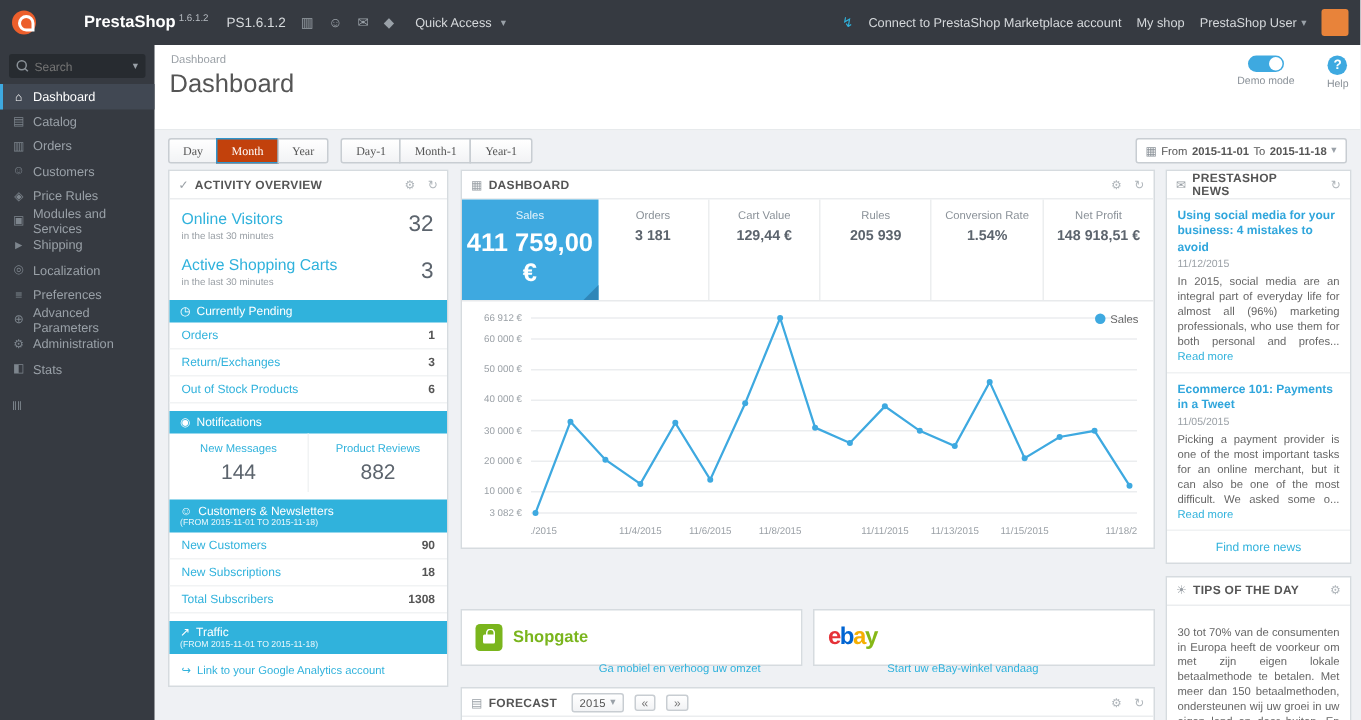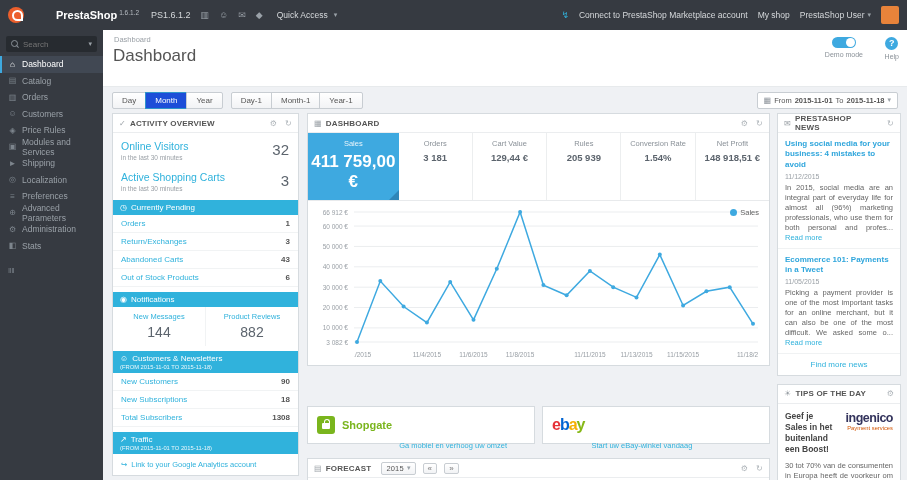--- a/index.html
+++ b/index.html
@@ -44,25 +44,25 @@
   .demo { right:44px; }
   .helpb { right:8px; }
   .toggle { width:24px; height:11px; border-radius:6px; background:#3ea9e0; position:relative; margin:0 auto; cursor:pointer; }
   .toggle:after { content:''; position:absolute; right:1px; top:1px; width:9px; height:9px; border-radius:50%; background:#fff; }
   .help-ic { width:13px; height:13px; border-radius:50%; background:#3ea9e0; color:#fff; font-size:9px; line-height:13px; text-align:center; font-weight:bold; margin:0 auto; cursor:pointer; }
   .ctrl-lbl { font-size:7px; color:#8a9198; margin-top:3px; }
 
   .filter-bar { position:absolute; top:57px; left:0; right:0; height:26px; display:flex; align-items:center; padding:0 9px; }
   .btn-group { display:flex; }
   .btn-group + .btn-group { margin-left:8px; }
-  .btn { height:17px; padding:0 9px; font-size:8px; color:#555; background:linear-gradient(#fff,#f2f3f5); border:1px solid #c8cdd2; cursor:pointer; font-family:Liberation Sans, sans-serif; }
+  .btn { height:17px; padding:0 9px; font-size:8px; color:#555; background:linear-gradient(#fff,#f2f3f5); border:1px solid #c8cdd2; cursor:pointer; font-family:Liberation Serif, serif; }
   .btn + .btn { margin-left:-1px; }
   .btn-group .btn:first-child { border-radius:2px 0 0 2px; }
   .btn-group .btn:last-child { border-radius:0 2px 2px 0; }
-  .btn.active { background:#1d4ed8; border-color:#2f94cb; color:#fff; }
+  .btn.active { background:#c2410c; border-color:#2f94cb; color:#fff; }
   .date-range { margin-left:auto; height:17px; background:#fff; border:1px solid #c8cdd2; border-radius:2px; display:flex; align-items:center; gap:3px; padding:0 6px; font-size:7.5px; color:#555; cursor:pointer; }
   .date-range b { font-weight:bold; }
   .cal { color:#8a9198; font-size:8px; }
 
   
   .col-left  { position:absolute; left:9px;   top:83px; width:187px; }
   .col-mid   { position:absolute; left:204px; top:83px; width:463px; }
   .col-right { position:absolute; left:674px; top:83px; width:124px; }
   .panel { background:#fff; border:1px solid #d6dbdf; }
   .panel-hd { height:19px; display:flex; align-items:center; gap:4px; padding:0 6px; border-bottom:1px solid #ebedef; font-size:8px; font-weight:bold; color:#555; letter-spacing:.2px; }
@@ -294,24 +294,20 @@
             <span>Currently Pending</span>
           </div>
       </div>
       <div class="prow">
           <span class="pl">Orders</span>
           <span class="pv">1</span>
         </div>
       <div class="prow">
           <span class="pl">Return/Exchanges</span>
           <span class="pv">3</span>
-        </div>
-      <div class="prow">
-          <span class="pl">Abandoned Carts</span>
-          <span class="pv">43</span>
         </div>
       <div class="prow">
           <span class="pl">Out of Stock Products</span>
           <span class="pv">6</span>
         </div>
 
       <div class="sec">
         <div class="sec-t">
             <span class="si">◉</span>
             <span>Notifications</span>
@@ -523,24 +519,17 @@
     </div>
 
     <div class="panel tips">
       <div class="panel-hd">
         <span class="ph-icon">☀</span>
         <span>TIPS OF THE DAY</span>
         <span class="spacer"></span>
         <span class="hd-ic">⚙</span>
       </div>
       <div class="tips-body">
-        <div class="tips-head">
-          <div class="t-headline">Geef je Sales in het buitenland een Boost!</div>
-          <div class="ingenico">
-            <div class="ing-brand">ingenico</div>
-            <div class="ing-sub">Payment services</div>
-          </div>
-        </div>
         <div class="tips-text">30 tot 70% van de consumenten in Europa heeft de voorkeur om met zijn eigen lokale betaalmethode te betalen. Met meer dan 150 betaalmethoden, ondersteunen wij uw groei in uw eigen land en daar buiten. En zelfs beter, u kunt de belangrijkste betaalmethoden activeren met een...</div>
       </div>
     </div>
   </div>
 </div>
 
 </body></html>

